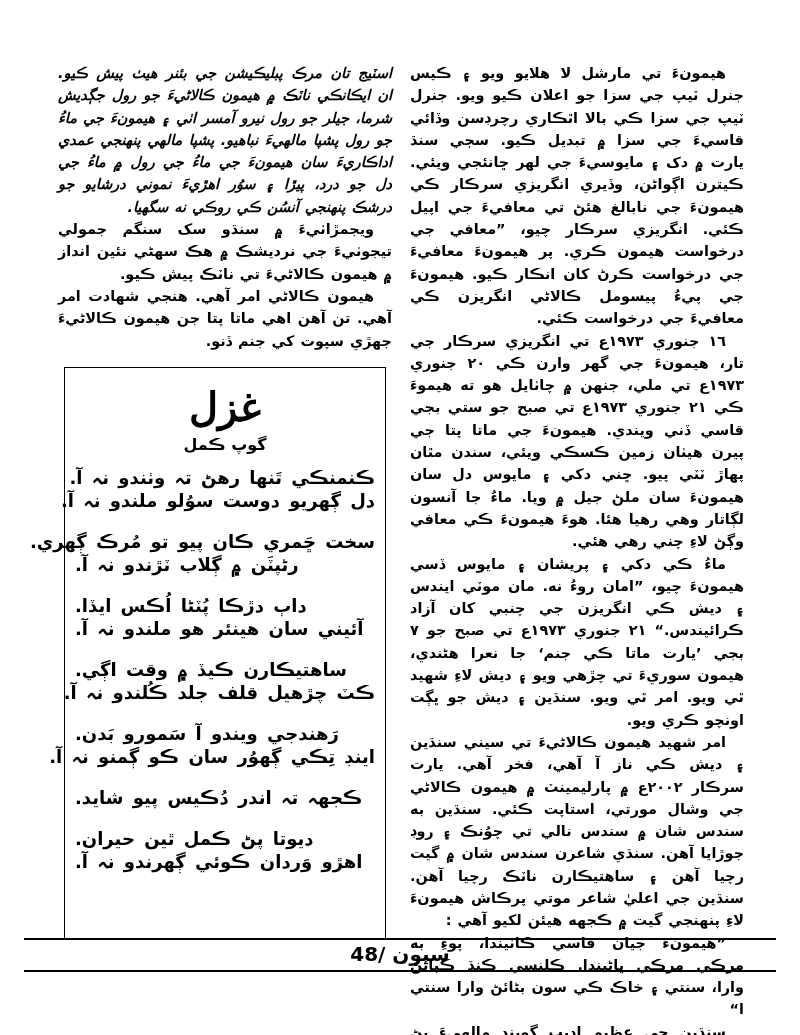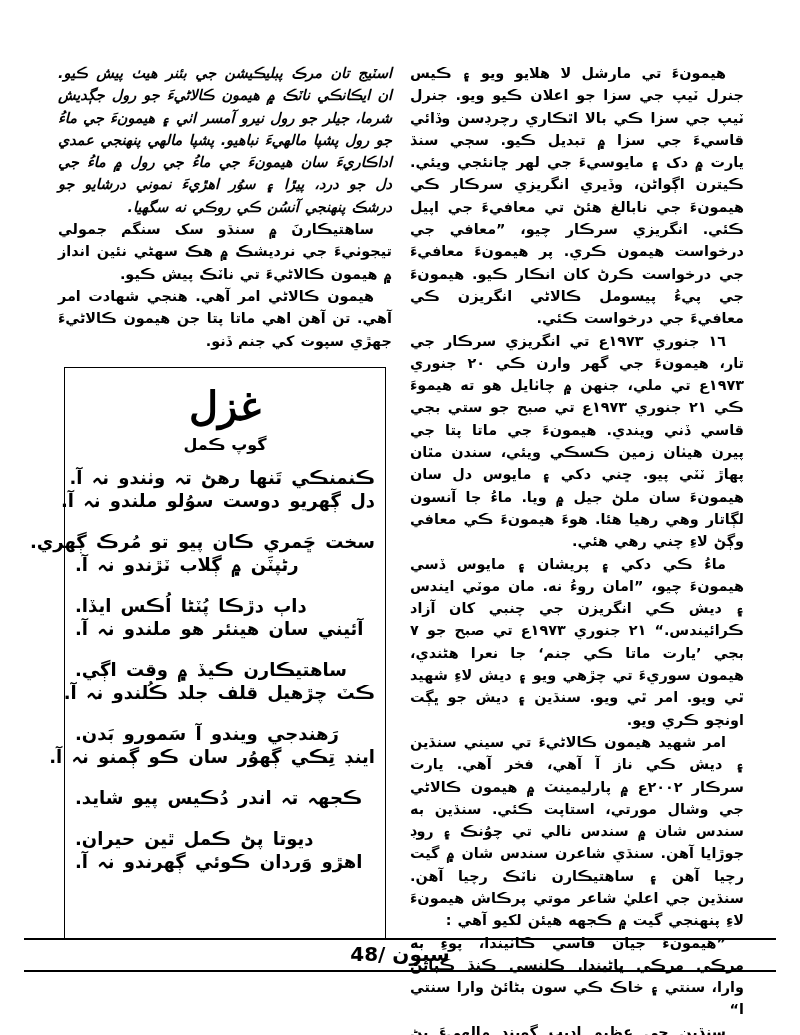--- a/index.html
+++ b/index.html
@@ -69,21 +69,21 @@
     height: 573px;
     border: 1.5px solid #000;
     box-sizing: border-box;
     background: #fff;
     padding: 8px 10px 10px 10px;
   }
 
   .poem-title {
     direction: rtl;
     text-align: center;
-    font-family: Liberation Serif, serif;
+    font-family: Liberation Sans, sans-serif;
     font-weight: 700;
     font-size: 40px;
     line-height: 50px;
     margin: 6px 0 0 0;
     letter-spacing: 1px;
   }
   .poem-author {
     direction: rtl;
     text-align: center;
     font-family: "DejaVu Sans", "Liberation Sans", sans-serif;
@@ -155,21 +155,21 @@
       <p class="rtl-text para">هيمونءَ تي مارشل لا هلايو ويو ۽ ڪيس جنرل ٽيپ جي سزا جو اعلان ڪيو ويو. جنرل ٽيپ جي سزا ڪي بالا اٿڪاري رچرڊسن وڏائي قاسيءَ جي سزا ۾ تبديل ڪيو. سڄي سنڌ يارت ۾ دک ۽ مايوسيءَ جي لهر ڇانئجي ويئي. ڪيترن اڳواڻن، وڏيري انگريزي سرڪار ڪي هيمونءَ جي نابالغ هئڻ تي معافيءَ جي اپيل ڪئي. انگريزي سرڪار چيو، ”معافي جي درخواست هيمون ڪري. پر هيمونءَ معافيءَ جي درخواست ڪرڻ کان انڪار ڪيو. هيمونءَ جي پيءُ پيسومل ڪالاڻي انگريزن ڪي معافيءَ جي درخواست ڪئي.</p>
       <p class="rtl-text para">١٦ جنوري ١٩٧٣ع تي انگريزي سرڪار جي تار، هيمونءَ جي گهر وارن ڪي ٢٠ جنوري ١٩٧٣ع تي ملي، جنهن ۾ چاٺايل هو ته هيموءَ ڪي ٢١ جنوري ١٩٧٣ع تي صبح جو ستي بجي قاسي ڏني ويندي. هيمونءَ جي ماتا پتا جي پيرن هيٺان زمين ڪسڪي ويئي، سندن مٿان پهاڙ ٽٽي پيو. ڇني دکي ۽ مايوس دل سان هيمونءَ سان ملڻ جيل ۾ ويا. ماءُ جا آنسون لڳاتار وهي رهيا هئا. هوءَ هيمونءَ ڪي معافي وڳڻ لاءِ چني رهي هئي.</p>
       <p class="rtl-text para">ماءُ ڪي دکي ۽ پريشان ۽ مايوس ڏسي هيمونءَ چيو، ”امان روءُ نه. مان موٽي ايندس ۽ ديش ڪي انگريزن جي چنبي کان آزاد ڪرائيندس.“ ٢١ جنوري ١٩٧٣ع تي صبح جو ٧ بجي ’يارت ماتا ڪي جنم‘ جا نعرا هڻندي، هيمون سوريءَ تي چڙهي ويو ۽ ديش لاءِ شهيد ٿي ويو. امر ٿي ويو. سنڌين ۽ ديش جو ڀڳت اونچو ڪري ويو.</p>
       <p class="rtl-text para">امر شهيد هيمون ڪالاڻيءَ تي سيني سنڌين ۽ ديش ڪي ناز آ آهي، فخر آهي. يارت سرڪار ٢٠٠٢ع ۾ پارليمينٽ ۾ هيمون ڪالاڻي جي وشال مورتي، استاپت ڪئي. سنڌين به سندس شان ۾ سندس نالي تي چوُنڪ ۽ روڊ جوڙايا آهن. سنڌي شاعرن سندس شان ۾ گيت رچيا آهن ۽ ساهتيڪارن ناٽڪ رچيا آهن. سنڌين جي اعليٰ شاعر موتي پرڪاش هيمونءَ لاءِ پنهنجي گيت ۾ ڪجهه هيئن لکيو آهي :</p>
       <p class="rtl-text para">”هيمونءَ جيان قاسي ڪاٺيندا، پوءِ به مرڪي مرڪي ڀاڻيندا. ڪلنسي ڪنڌ ڪپائڻ وارا، سنتي ۽ خاڪ ڪي سون بڻائڻ وارا سنتي ا“</p>
       <p class="rtl-text para">سنڌين جي عظيم اديب گوبند مالهيءَ پڻ هيمون ڪالاڻيءَ تي ناٽڪ ”مان موٽي ايندس“ لکيو ۽ انڪي</p>
     </div>
 
     <div class="col col-left">
       <p class="rtl-text para cont">اسٽيج تان مرڪ پبليڪيشن جي بئنر هيٺ پيش ڪيو. ان ايڪانڪي ناٽڪ ۾ هيمون ڪالاڻيءَ جو رول جڳديش شرما، جيلر جو رول نيرو آمسر اٺي ۽ هيمونءَ جي ماءُ جو رول پشپا مالهيءَ نباهيو. پشپا مالهي پنهنجي عمدي اداڪاريءَ سان هيمونءَ جي ماءُ جي رول ۾ ماءُ جي دل جو درد، پيڙا ۽ سوُر اهڙيءَ نموني درشايو جو درشڪ پنهنجي آنسُن ڪي روڪي نه سگهيا.</p>
-      <p class="rtl-text para">ساهتيڪارنَ ۾ سنڌو سک سنگم جمولي تيجوٺيءَ جي نرديشڪ ۾ هڪ سهڻي نئين انداز ۾ هيمون ڪالاڻيءَ تي ناٽڪ پيش ڪيو.</p>
+      <p class="rtl-text para">ويجمڙاٺيءَ ۾ سنڌو سک سنگم جمولي تيجوٺيءَ جي نرديشڪ ۾ هڪ سهڻي نئين انداز ۾ هيمون ڪالاڻيءَ تي ناٽڪ پيش ڪيو.</p>
       <p class="rtl-text para">هيمون ڪالاڻي امر آهي. هنجي شهادت امر آهي. تن آهن اهي ماتا پتا جن هيمون ڪالاڻيءَ جهڙي سپوت کي جنم ڏنو.</p>
 
       <div class="poem-box">
 
         <div class="poem-title">غزل</div>
         <div class="poem-author">گوپ ڪمل</div>
 
         <div class="couplet">
           <div class="line">ڪنمنڪي تَنها رهڻ تہ وٺندو نہ آ.</div>
           <div class="line">دل ڳهريو دوست سوُلو ملندو نہ آ.</div>

